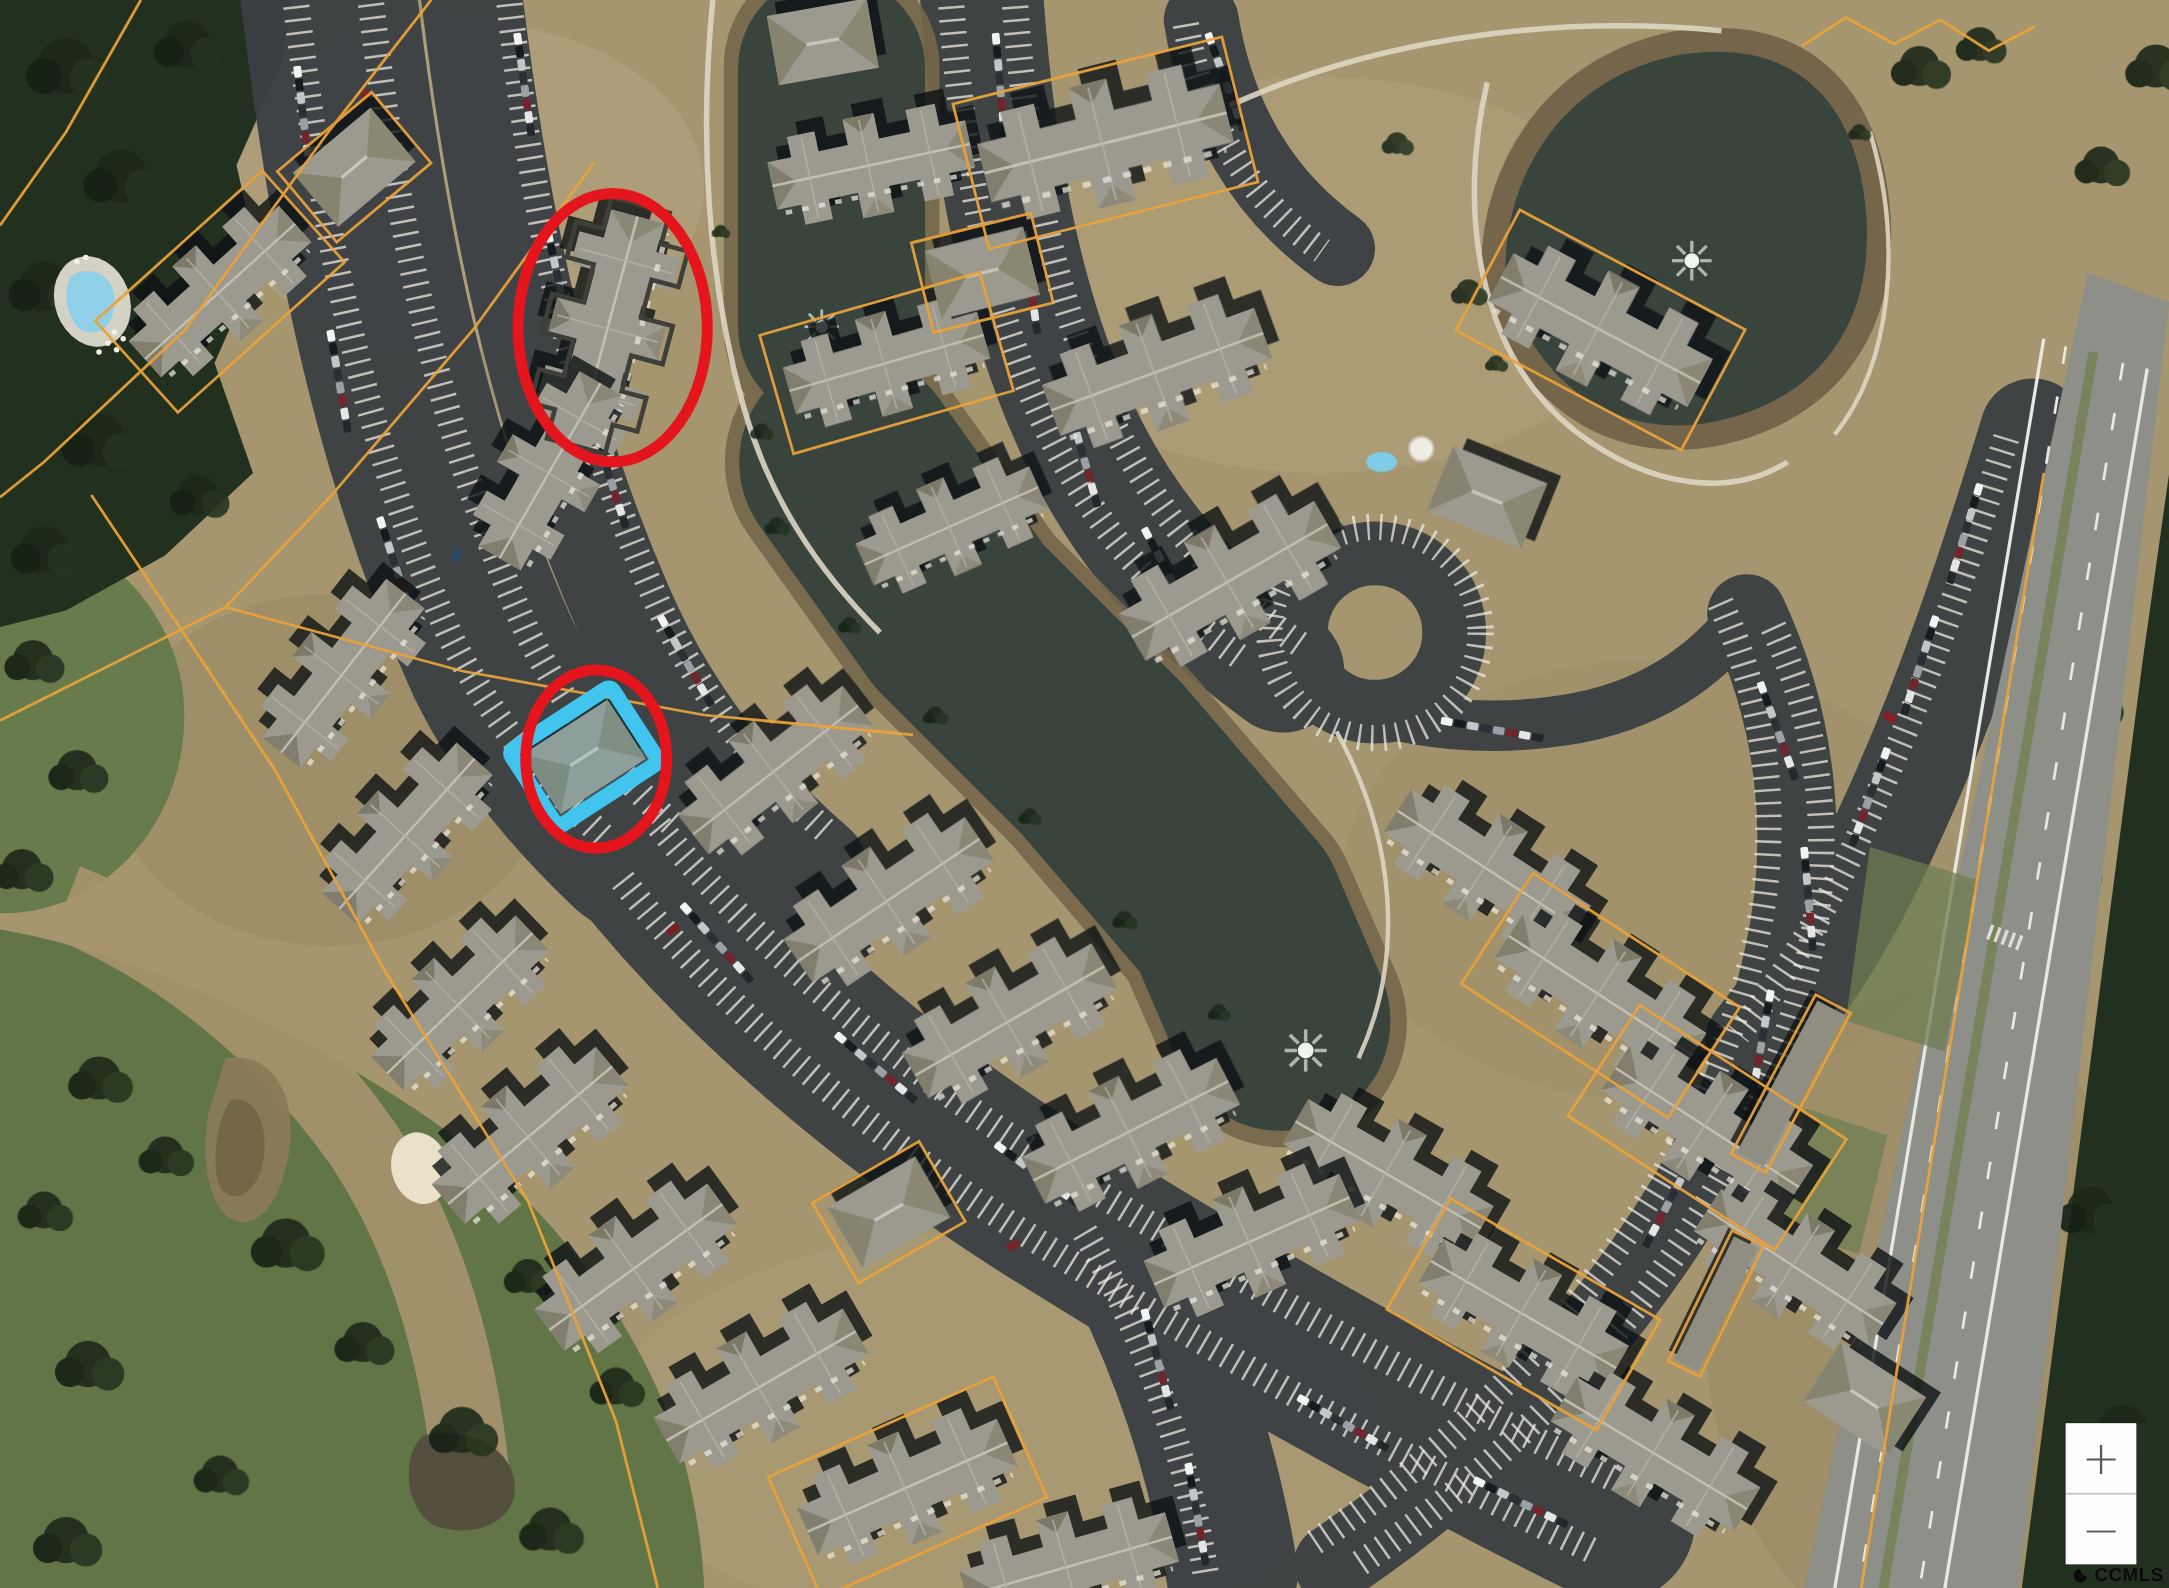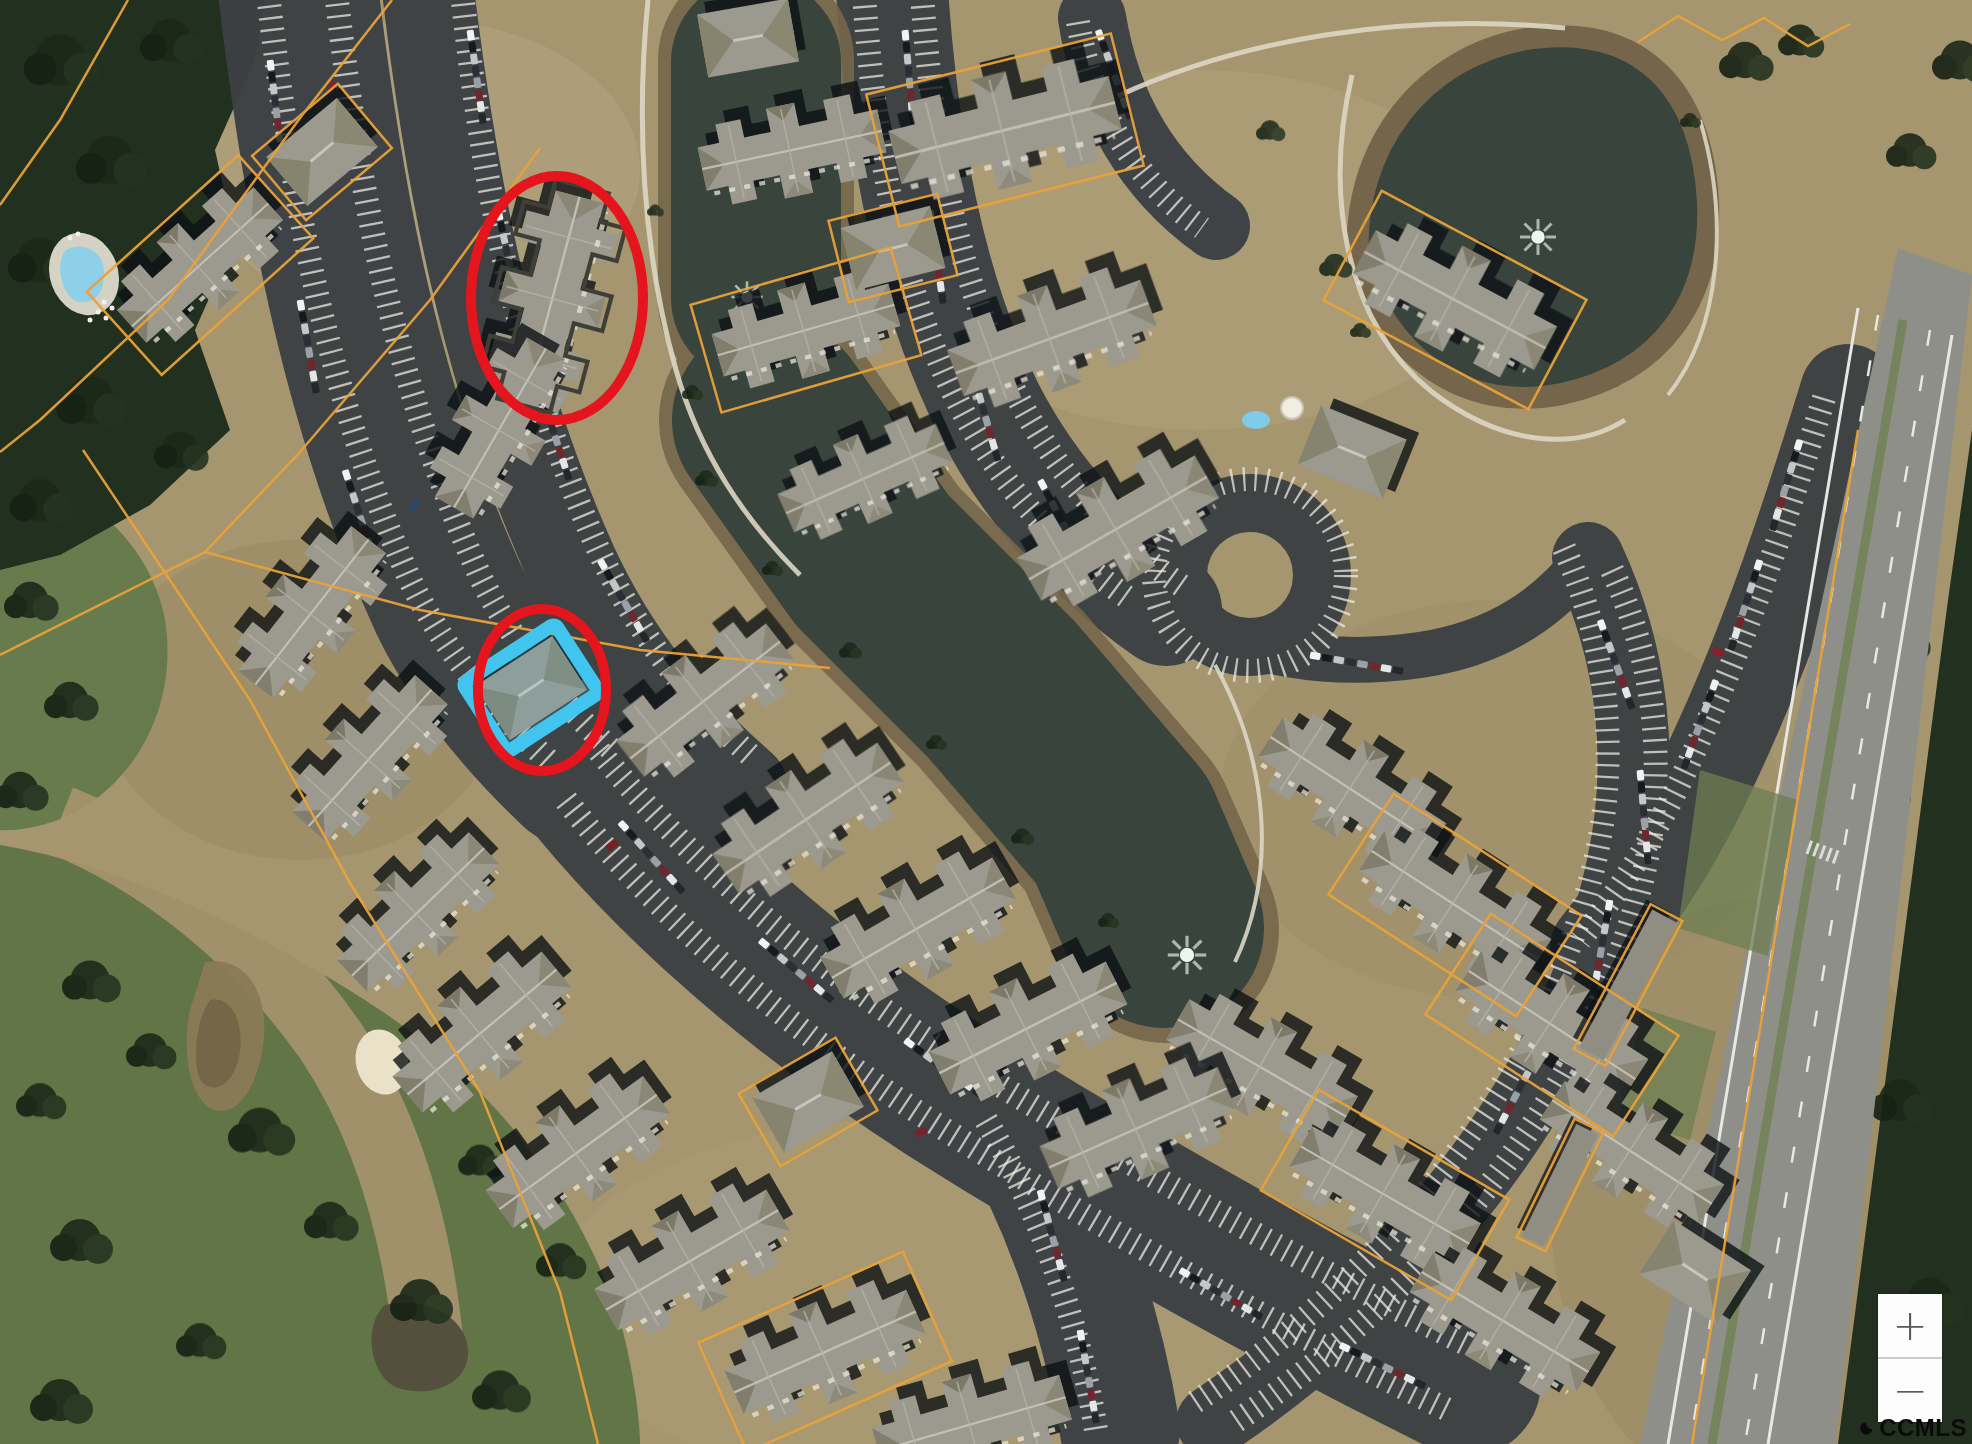--- a/index.html
+++ b/index.html
@@ -3,21 +3,21 @@
 <meta charset="utf-8">
 <style>
   html,body{margin:0;padding:0;background:#000;}
   .stage{position:relative;width:1972px;height:1444px;overflow:hidden;font-family:"Liberation Sans",sans-serif;}
   .stage svg.map{position:absolute;inset:0;display:block;}
   .zoomctl{position:absolute;right:30px;bottom:22px;width:64px;background:#fdfdfd;box-shadow:0 0 2px rgba(0,0,0,.35);}
   .zoomctl button{display:block;width:64px;height:63px;border:none;background:#fdfdfd;color:#595959;
       font-family:"DejaVu Sans",sans-serif;font-size:42px;font-weight:300;line-height:60px;padding:0;cursor:pointer;}
   .zoomctl .divider{height:0;border-top:2px solid #cbcbcb;}
   .watermark{position:absolute;right:5px;bottom:2px;display:flex;align-items:center;gap:4px;
-      color:#0b0b0b;font-size:24px;font-weight:bold;letter-spacing:.5px;margin-top:26px;}
+      color:#0b0b0b;font-size:17px;font-weight:bold;letter-spacing:.5px;margin-top:26px;}
   .watermark svg{display:block;}
 </style>
 </head>
 <body>
 
 <div class="stage">
 <svg class="map" width="1972" height="1444" viewBox="0 0 1972 1444" xmlns="http://www.w3.org/2000/svg">
   <defs>
     <path id="fpA" d="M-108,-26 L-82,-26 L-82,-48 L-52,-48 L-52,-26 L-20,-26 L-20,-54 L14,-54 L14,-26 L48,-26 L48,-50 L80,-50 L80,-26 L108,-26 L108,26 L80,26 L80,50 L48,50 L48,26 L14,26 L14,54 L-20,54 L-20,26 L-52,26 L-52,48 L-82,48 L-82,26 L-108,26 Z"></path>
     <g id="bldgA">

